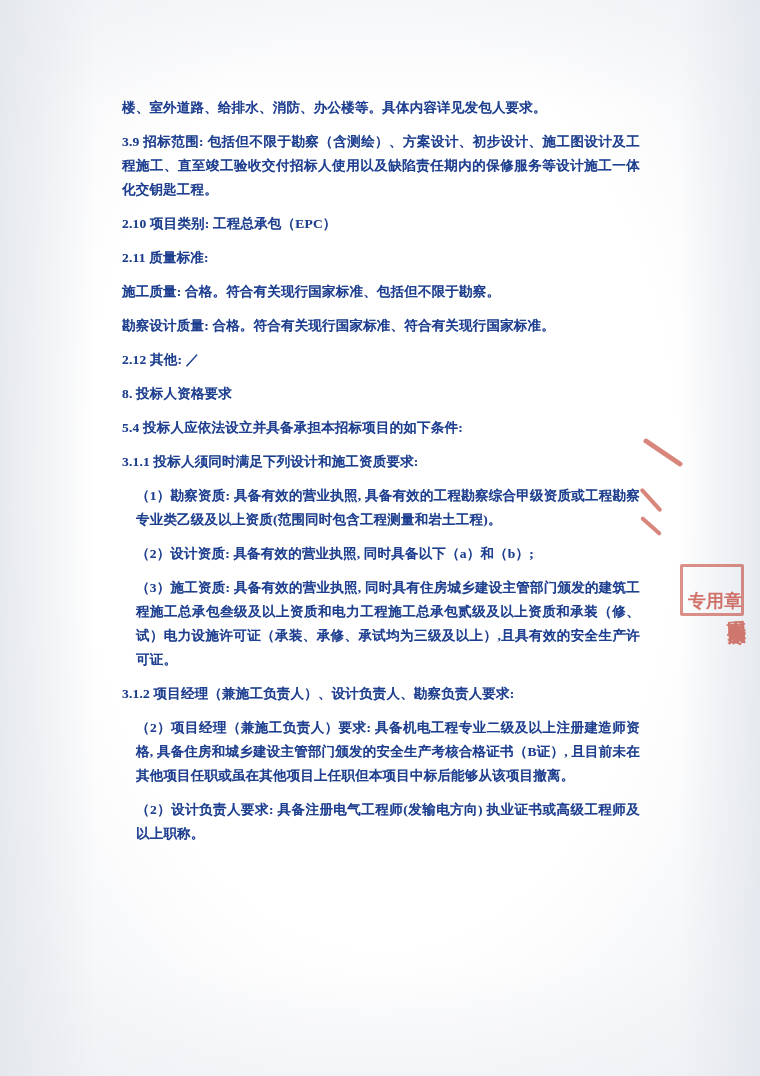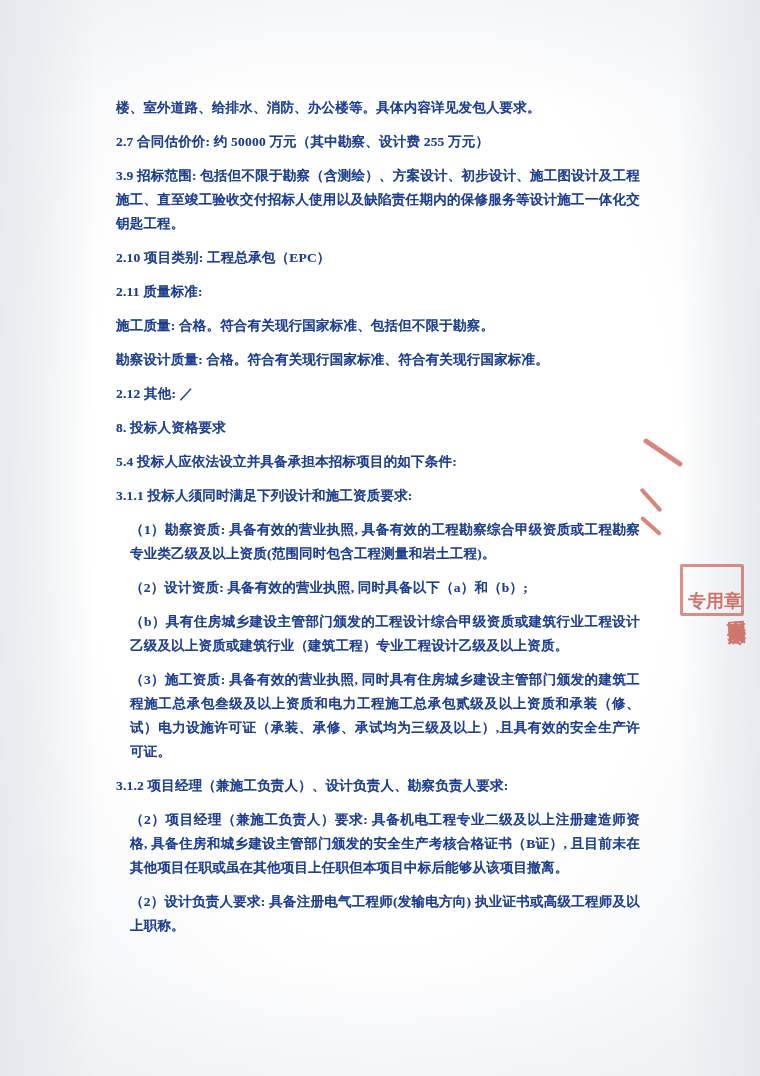--- a/index.html
+++ b/index.html
@@ -48,21 +48,21 @@
     position: absolute;
     left: 112px;
     top: 96px;
     width: 528px;
   }
   .para {
     color: #1e3f8f;
     font-size: 13.5px;
     line-height: 1.78;
     letter-spacing: 0.2px;
-    margin: 0 0 10px 4px;
+    margin: 0 0 10px 10px;
     text-align: justify;
     text-justify: inter-ideograph;
     font-weight: 600;
     text-shadow: 0 0 0.6px rgba(30,63,143,0.35);
   }
   .para.pad-left { padding-left: 14px; text-indent: 0; }
 
   
   .seal {
     position: absolute;
@@ -142,21 +142,20 @@
 <div class="page">
 
   <div class="paper-tint"></div>
   <div class="edge-left"></div>
   <div class="edge-right"></div>
 
   <div class="content">
 
     <p class="para">楼、室外道路、给排水、消防、办公楼等。具体内容详见发包人要求。</p>
 
-    <p class="para">2.7 合同估价价: 约 50000 万元（其中勘察、设计费 255 万元）</p>
 
 
     <p class="para">3.9 招标范围: 包括但不限于勘察（含测绘）、方案设计、初步设计、施工图设计及工程施工、直至竣工验收交付招标人使用以及缺陷责任期内的保修服务等设计施工一体化交钥匙工程。</p>
 
     <p class="para">2.10 项目类别: 工程总承包（EPC）</p>
 
     <p class="para">2.11 质量标准:</p>
 
     <p class="para">施工质量: 合格。符合有关现行国家标准、包括但不限于勘察。</p>
 
@@ -168,21 +167,20 @@
 
     <p class="para">5.4 投标人应依法设立并具备承担本招标项目的如下条件:</p>
 
     <p class="para">3.1.1 投标人须同时满足下列设计和施工资质要求:</p>
 
     <p class="para pad-left">（1）勘察资质: 具备有效的营业执照, 具备有效的工程勘察综合甲级资质或工程勘察专业类乙级及以上资质(范围同时包含工程测量和岩土工程)。</p>
 
     <p class="para pad-left">（2）设计资质: 具备有效的营业执照, 同时具备以下（a）和（b）;</p>
 
 
-    <p class="para pad-left">（b）具有住房城乡建设主管部门颁发的工程设计综合甲级资质或建筑行业工程设计乙级及以上资质或建筑行业（建筑工程）专业工程设计乙级及以上资质。</p>
 
     <p class="para pad-left">（3）施工资质: 具备有效的营业执照, 同时具有住房城乡建设主管部门颁发的建筑工程施工总承包叁级及以上资质和电力工程施工总承包贰级及以上资质和承装（修、试）电力设施许可证（承装、承修、承试均为三级及以上）,且具有效的安全生产许可证。</p>
 
     <p class="para">3.1.2 项目经理（兼施工负责人）、设计负责人、勘察负责人要求:</p>
 
     <p class="para pad-left">（2）项目经理（兼施工负责人）要求: 具备机电工程专业二级及以上注册建造师资格, 具备住房和城乡建设主管部门颁发的安全生产考核合格证书（B证）, 且目前未在其他项目任职或虽在其他项目上任职但本项目中标后能够从该项目撤离。</p>
 
     <p class="para pad-left">（2）设计负责人要求: 具备注册电气工程师(发输电方向) 执业证书或高级工程师及以上职称。</p>
 
   </div>

